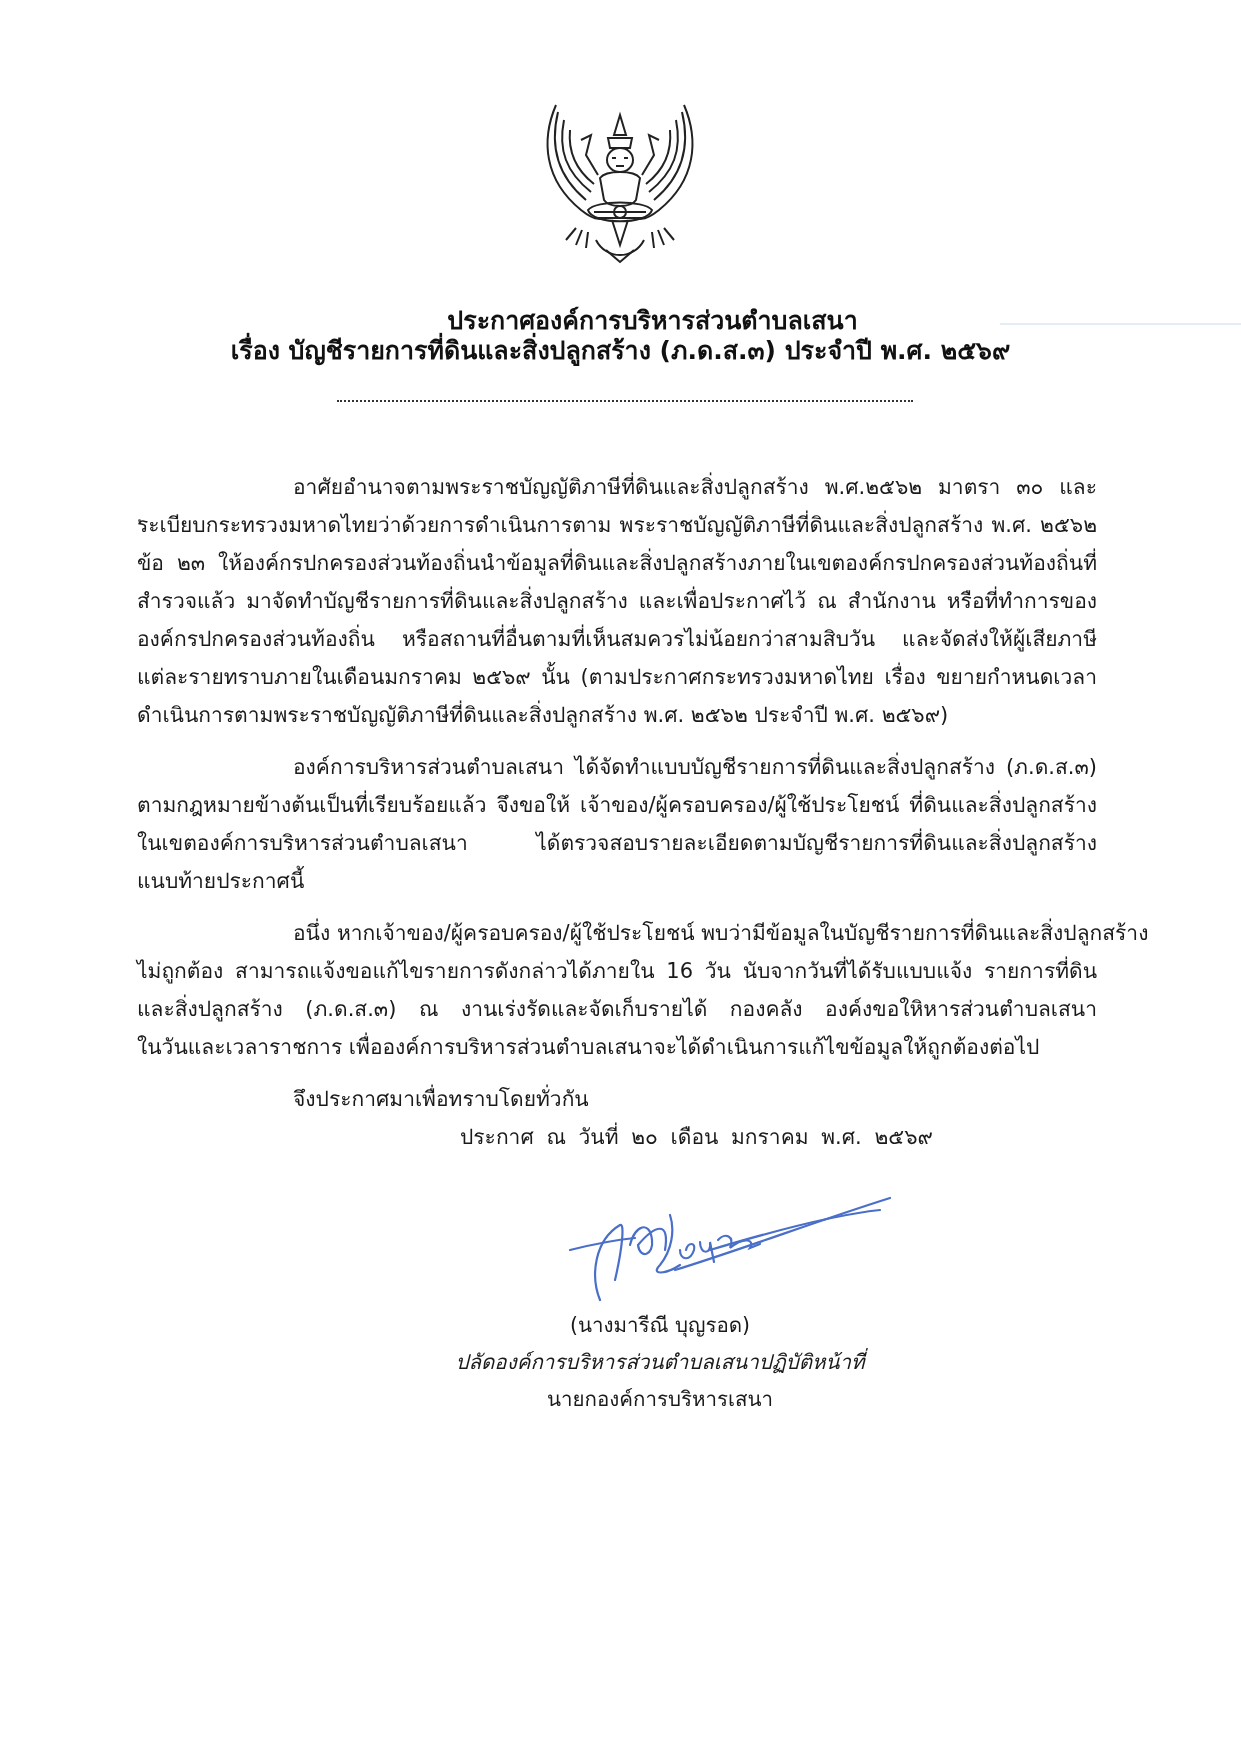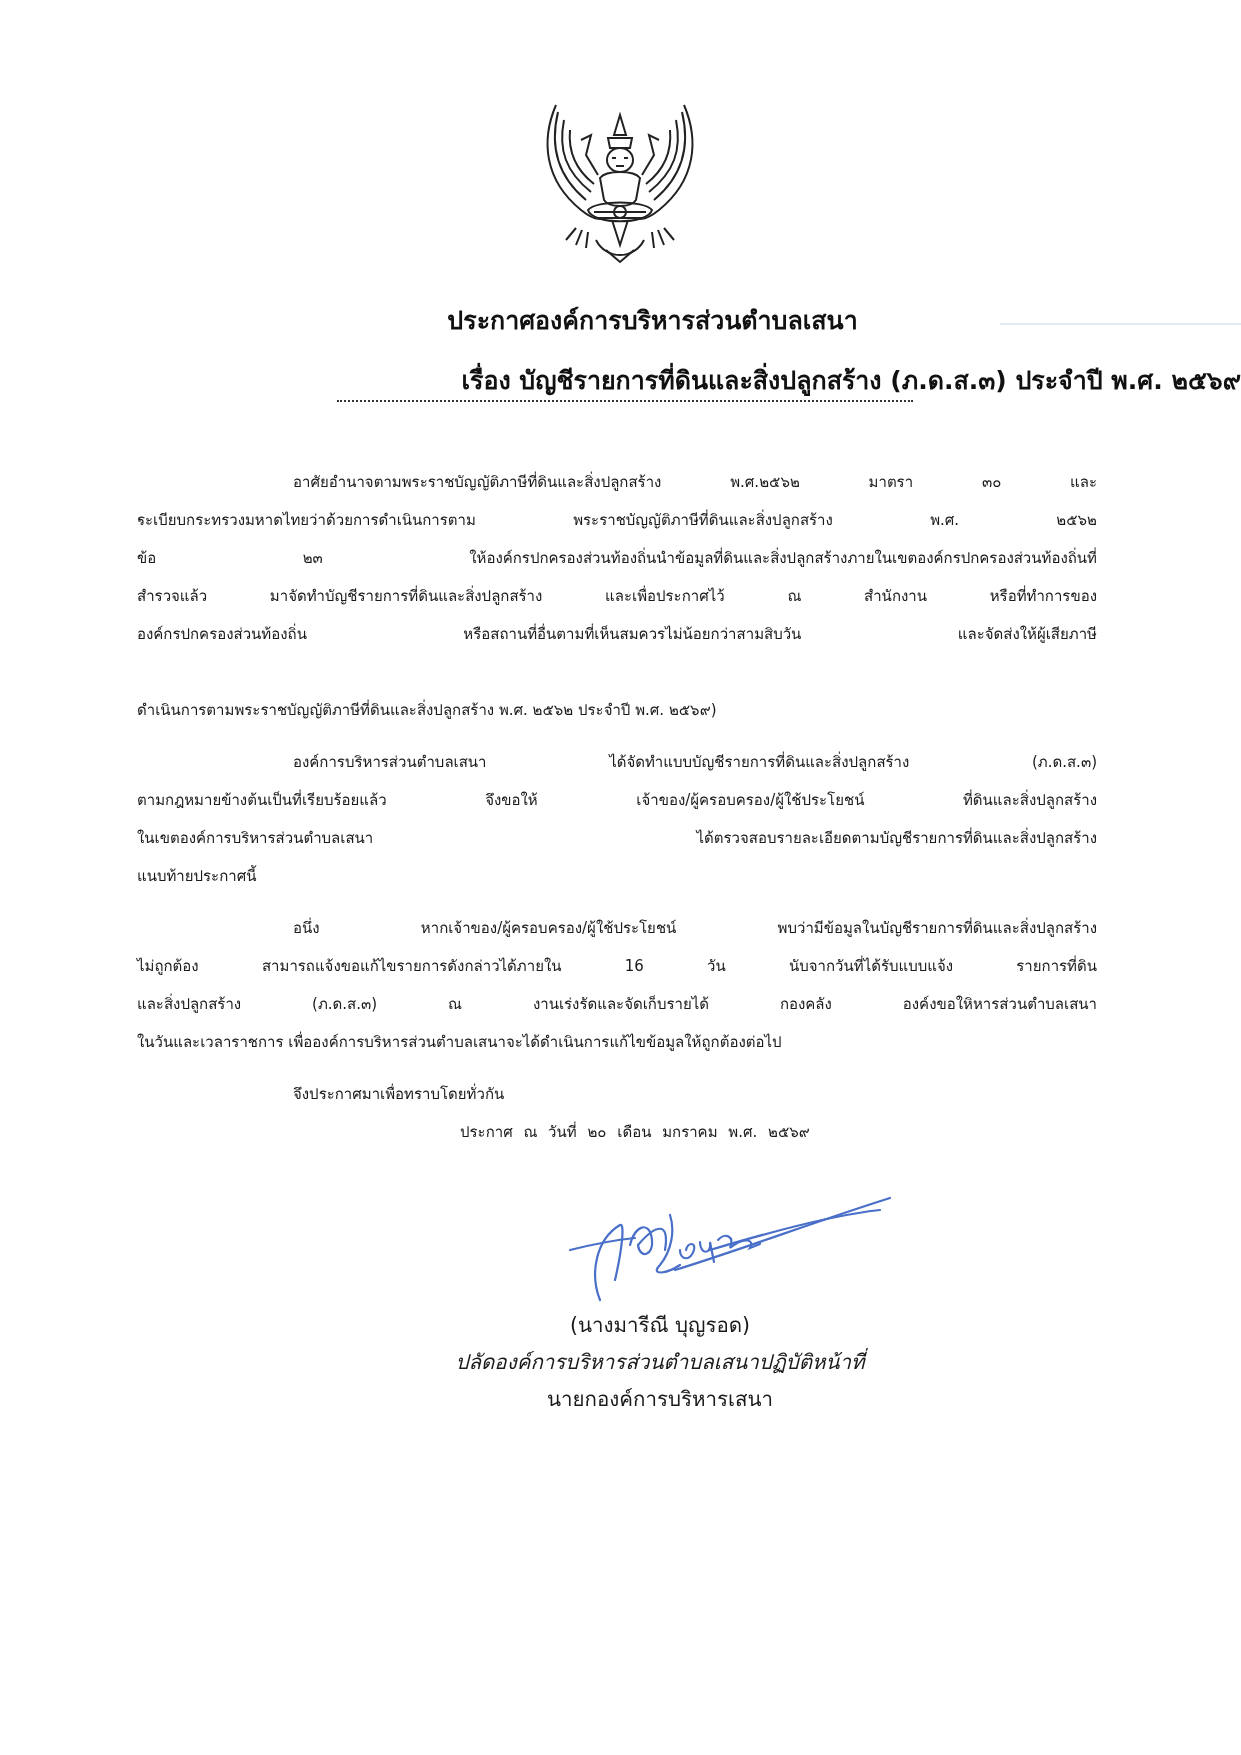--- a/index.html
+++ b/index.html
@@ -8,27 +8,27 @@
     font-family: "DejaVu Sans", "Liberation Sans", sans-serif;
     color: #1a1a1a;
   }
   .page { position: absolute; left: 0; top: 0; width: 1241px; height: 1755px; }
   .emblem { position: absolute; left: 536px; top: 100px; width: 168px; height: 165px; }
   .title {
     position: absolute; left: 0; width: 1241px; text-align: center;
     font-size: 25px; font-weight: bold; color: #111;
   }
   .title1 { top: 300px; padding-left: 32px; }
-  .title2 { top: 360px; text-align: right; }
+  .title2 { top: 330px; }
   .dots {
     position: absolute; left: 337px; top: 400px; width: 576px;
     border-bottom: 2px dotted #333; height: 0;
   }
   .line {
-    position: absolute; left: 137px; width: 960px; font-size: 15px;
+    position: absolute; left: 137px; width: 960px; font-size: 21px;
     white-space: nowrap; color: #1a1a1a;
   }
   .just { text-align: justify; text-align-last: justify; }
   .indent { left: 293px; width: 804px; }
   .centerblock { position: absolute; left: 420px; width: 480px; text-align: center; font-size: 20.5px; white-space: nowrap; }
   .stray-dot { position: absolute; left: 138px; top: 519px; width: 3px; height: 3px; background:#666; border-radius: 50%; }
   .scan-mark { position: absolute; left: 1000px; top: 323px; width: 241px; height: 2px; background: #e3eef4; }
   .signature { position: absolute; left: 560px; top: 1180px; width: 340px; height: 125px; }
 </style>
 </head>
@@ -77,20 +77,21 @@
   <div class="title title2">เรื่อง บัญชีรายการที่ดินและสิ่งปลูกสร้าง (ภ.ด.ส.๓) ประจำปี พ.ศ. ๒๕๖๙</div>
   <div class="dots"></div>
 
   <div class="stray-dot"></div>
 
   <div class="line indent just" style="top:470px">อาศัยอำนาจตามพระราชบัญญัติภาษีที่ดินและสิ่งปลูกสร้าง พ.ศ.๒๕๖๒ มาตรา ๓๐ และ</div>
   <div class="line just" style="top:508px">ระเบียบกระทรวงมหาดไทยว่าด้วยการดำเนินการตาม พระราชบัญญัติภาษีที่ดินและสิ่งปลูกสร้าง พ.ศ. ๒๕๖๒</div>
   <div class="line just" style="top:546px">ข้อ ๒๓ ให้องค์กรปกครองส่วนท้องถิ่นนำข้อมูลที่ดินและสิ่งปลูกสร้างภายในเขตองค์กรปกครองส่วนท้องถิ่นที่</div>
   <div class="line just" style="top:584px">สำรวจแล้ว มาจัดทำบัญชีรายการที่ดินและสิ่งปลูกสร้าง และเพื่อประกาศไว้ ณ สำนักงาน หรือที่ทำการของ</div>
   <div class="line just" style="top:622px">องค์กรปกครองส่วนท้องถิ่น หรือสถานที่อื่นตามที่เห็นสมควรไม่น้อยกว่าสามสิบวัน และจัดส่งให้ผู้เสียภาษี</div>
+  <div class="line just" style="top:660px">แต่ละรายทราบภายในเดือนมกราคม ๒๕๖๙ นั้น (ตามประกาศกระทรวงมหาดไทย เรื่อง ขยายกำหนดเวลา</div>
   <div class="line" style="top:698px">ดำเนินการตามพระราชบัญญัติภาษีที่ดินและสิ่งปลูกสร้าง พ.ศ. ๒๕๖๒ ประจำปี พ.ศ. ๒๕๖๙)</div>
 
   <div class="line indent just" style="top:750px">องค์การบริหารส่วนตำบลเสนา ได้จัดทำแบบบัญชีรายการที่ดินและสิ่งปลูกสร้าง (ภ.ด.ส.๓)</div>
   <div class="line just" style="top:788px">ตามกฎหมายข้างต้นเป็นที่เรียบร้อยแล้ว จึงขอให้ เจ้าของ/ผู้ครอบครอง/ผู้ใช้ประโยชน์ ที่ดินและสิ่งปลูกสร้าง</div>
   <div class="line just" style="top:826px">ในเขตองค์การบริหารส่วนตำบลเสนา ได้ตรวจสอบรายละเอียดตามบัญชีรายการที่ดินและสิ่งปลูกสร้าง</div>
   <div class="line" style="top:864px">แนบท้ายประกาศนี้</div>
 
   <div class="line indent just" style="top:916px">อนึ่ง หากเจ้าของ/ผู้ครอบครอง/ผู้ใช้ประโยชน์ พบว่ามีข้อมูลในบัญชีรายการที่ดินและสิ่งปลูกสร้าง</div>
   <div class="line just" style="top:954px">ไม่ถูกต้อง สามารถแจ้งขอแก้ไขรายการดังกล่าวได้ภายใน 16 วัน นับจากวันที่ได้รับแบบแจ้ง รายการที่ดิน</div>
   <div class="line just" style="top:992px">และสิ่งปลูกสร้าง (ภ.ด.ส.๓)  ณ งานเร่งรัดและจัดเก็บรายได้ กองคลัง องค์งขอใหิหารส่วนตำบลเสนา</div>

